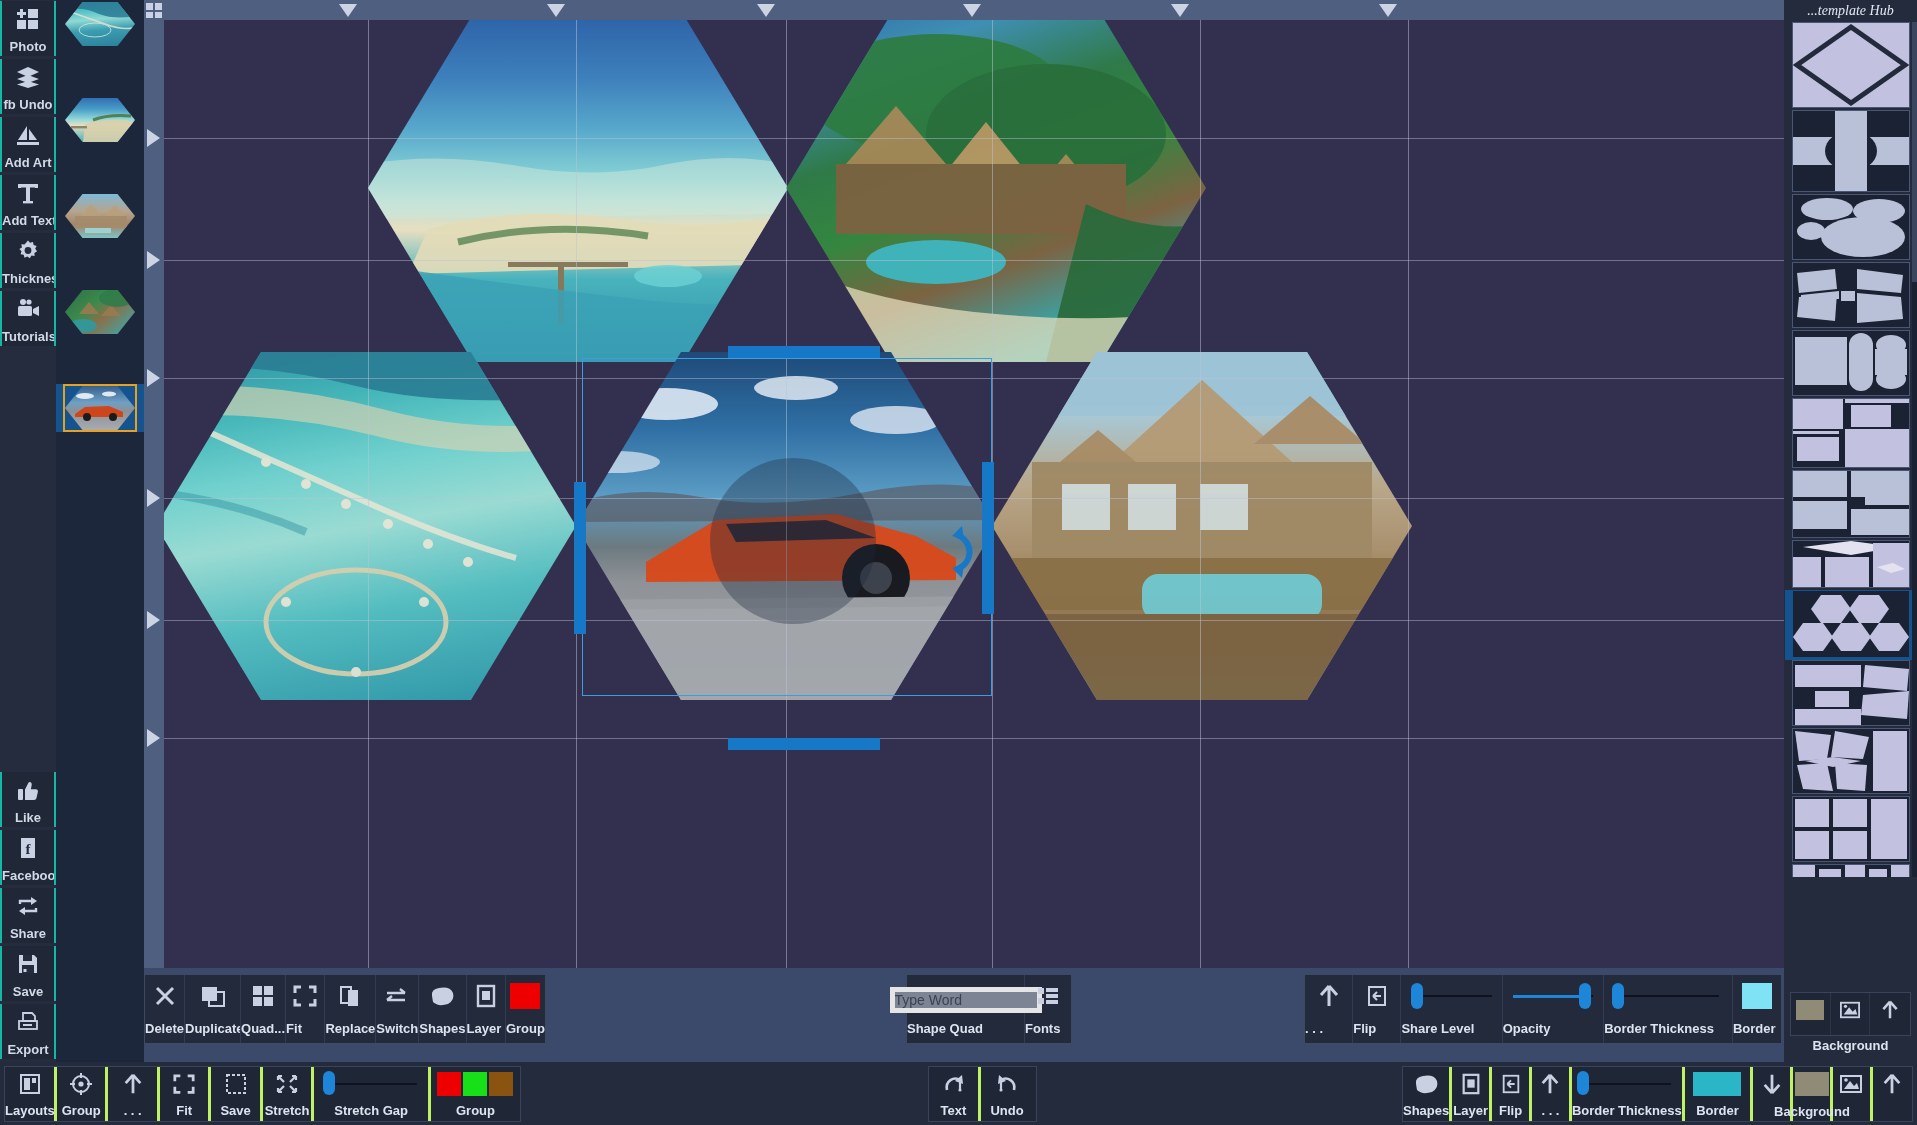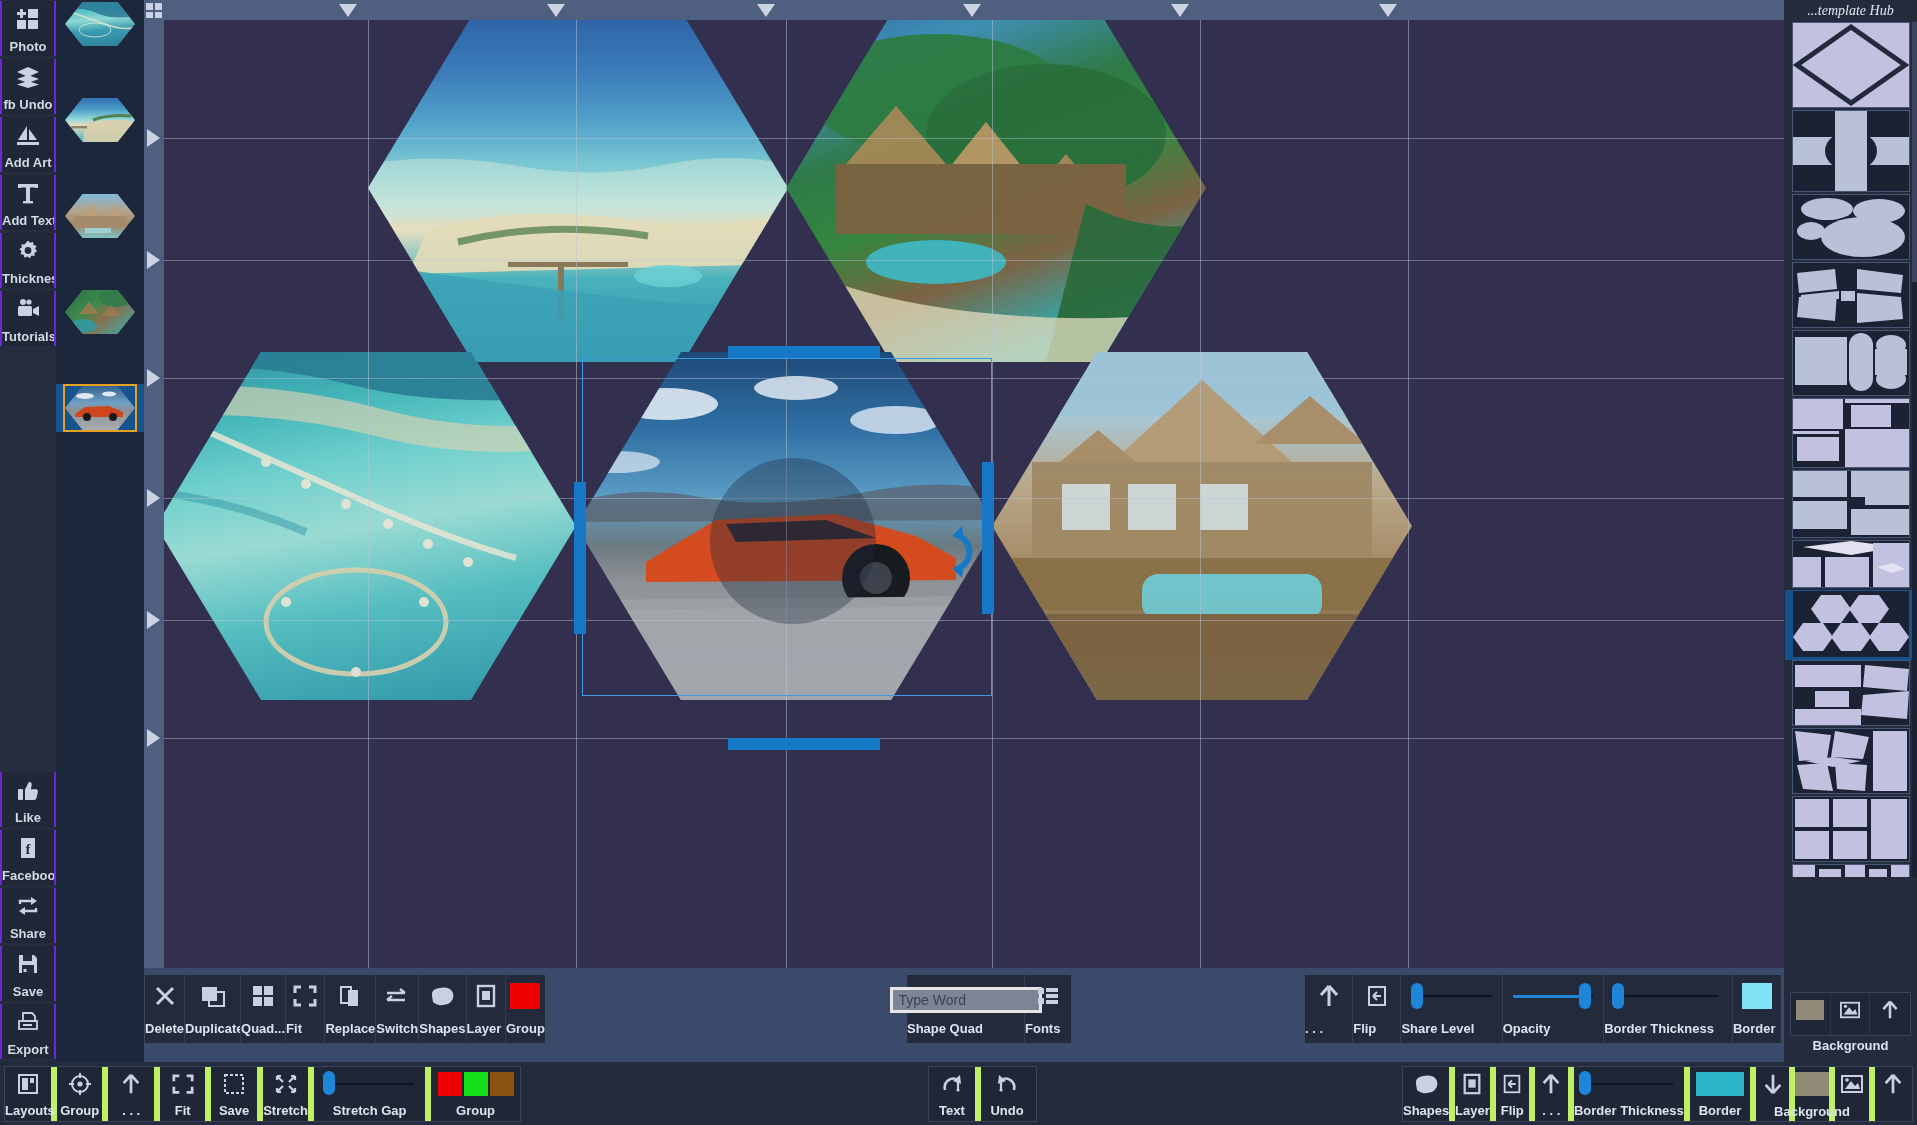--- a/index.html
+++ b/index.html
@@ -9,21 +9,21 @@
     font-family: "Liberation Sans", sans-serif;
     overflow: hidden;
   }
   #app { position: relative; width: 1917px; height: 1125px; }
 
   
   #left-rail {
     position: absolute; left: 0; top: 0; width: 56px; height: 1062px;
     background: #242c3e;
   }
-  .rail-btn { width: 56px; background: #6d28d9; cursor: pointer; }
+  .rail-btn { width: 56px; background: #14b8a6; cursor: pointer; }
   .rail-btn .ico {
     height: 36px; display: flex; align-items: center; justify-content: center;
     background: #202838; color: #c3cbdd; margin: 1px 2px 0 2px;
   }
   .rail-btn .lbl {
     background: #202838; margin: 0 2px 3px 2px;
     color: #d3d9e6; font-size: 13px; font-weight: 700;
     text-align: center; line-height: 19px; height: 19px;
     white-space: nowrap; overflow: hidden; text-overflow: clip;
   }
@@ -109,34 +109,34 @@
 
   
   .slider { position: relative; width: 100%; height: 42px; }
   .slider .track { position: absolute; left: 10%; right: 10%; top: 20px; height: 2px; background: #0e1220; }
   .slider .fill { position: absolute; top: 20px; height: 2px; background: #1e86d8; }
   .slider .knob { position: absolute; top: 8px; width: 12px; height: 26px; border-radius: 6px; background: #1e86d8; }
 
   
   #shape-text-field {
     width: 152px; height: 26px; margin: 8px auto 0 auto; display: block;
-    background: #7d8493; border: 3px solid #e5e5e5;
-    color: #2a3040; font-size: 14px; padding: 0 6px;
+    background: #7d8493; border: 5px solid #e5e5e5;
+    color: #2a3040; font-size: 14px; padding: 0 0;
     font-family: "Liberation Sans", sans-serif;
   }
   #shape-text-field::placeholder { color: #3c4252; }
 
   
   #statusbar {
     position: absolute; left: 0; bottom: 0; width: 1917px; height: 63px;
     background: #232b3d; border-top: 1px solid #3a4considered;
   }
   #statusbar-inner { position: absolute; inset: 0; background: #232b3d; }
   .sb-group { position: absolute; top: 4px; height: 56px; background: #1f2737; border: 1px solid #39435b; display: flex; }
-  .sb-item { width: 52px; border-right: 6px solid #bef264; cursor: pointer; }
+  .sb-item { width: 52px; border-right: 3px solid #bef264; cursor: pointer; }
   .sb-item:last-child { border-right: none; }
   .sb-item .ico { height: 34px; display: flex; align-items: center; justify-content: center; color: #c8d0e2; }
   .sb-item .lbl { height: 22px; line-height: 20px; text-align: center; color: #dde3ef; font-size: 13px; font-weight: 700; white-space: nowrap; }
   .sb-item.wide { width: 90px; }
   .sb-item.wide2 { width: 118px; }
   .sb-item.wide3 { width: 148px; }
 
   
   #right-panel {
     position: absolute; right: 0; top: 0; width: 133px; height: 1062px;

